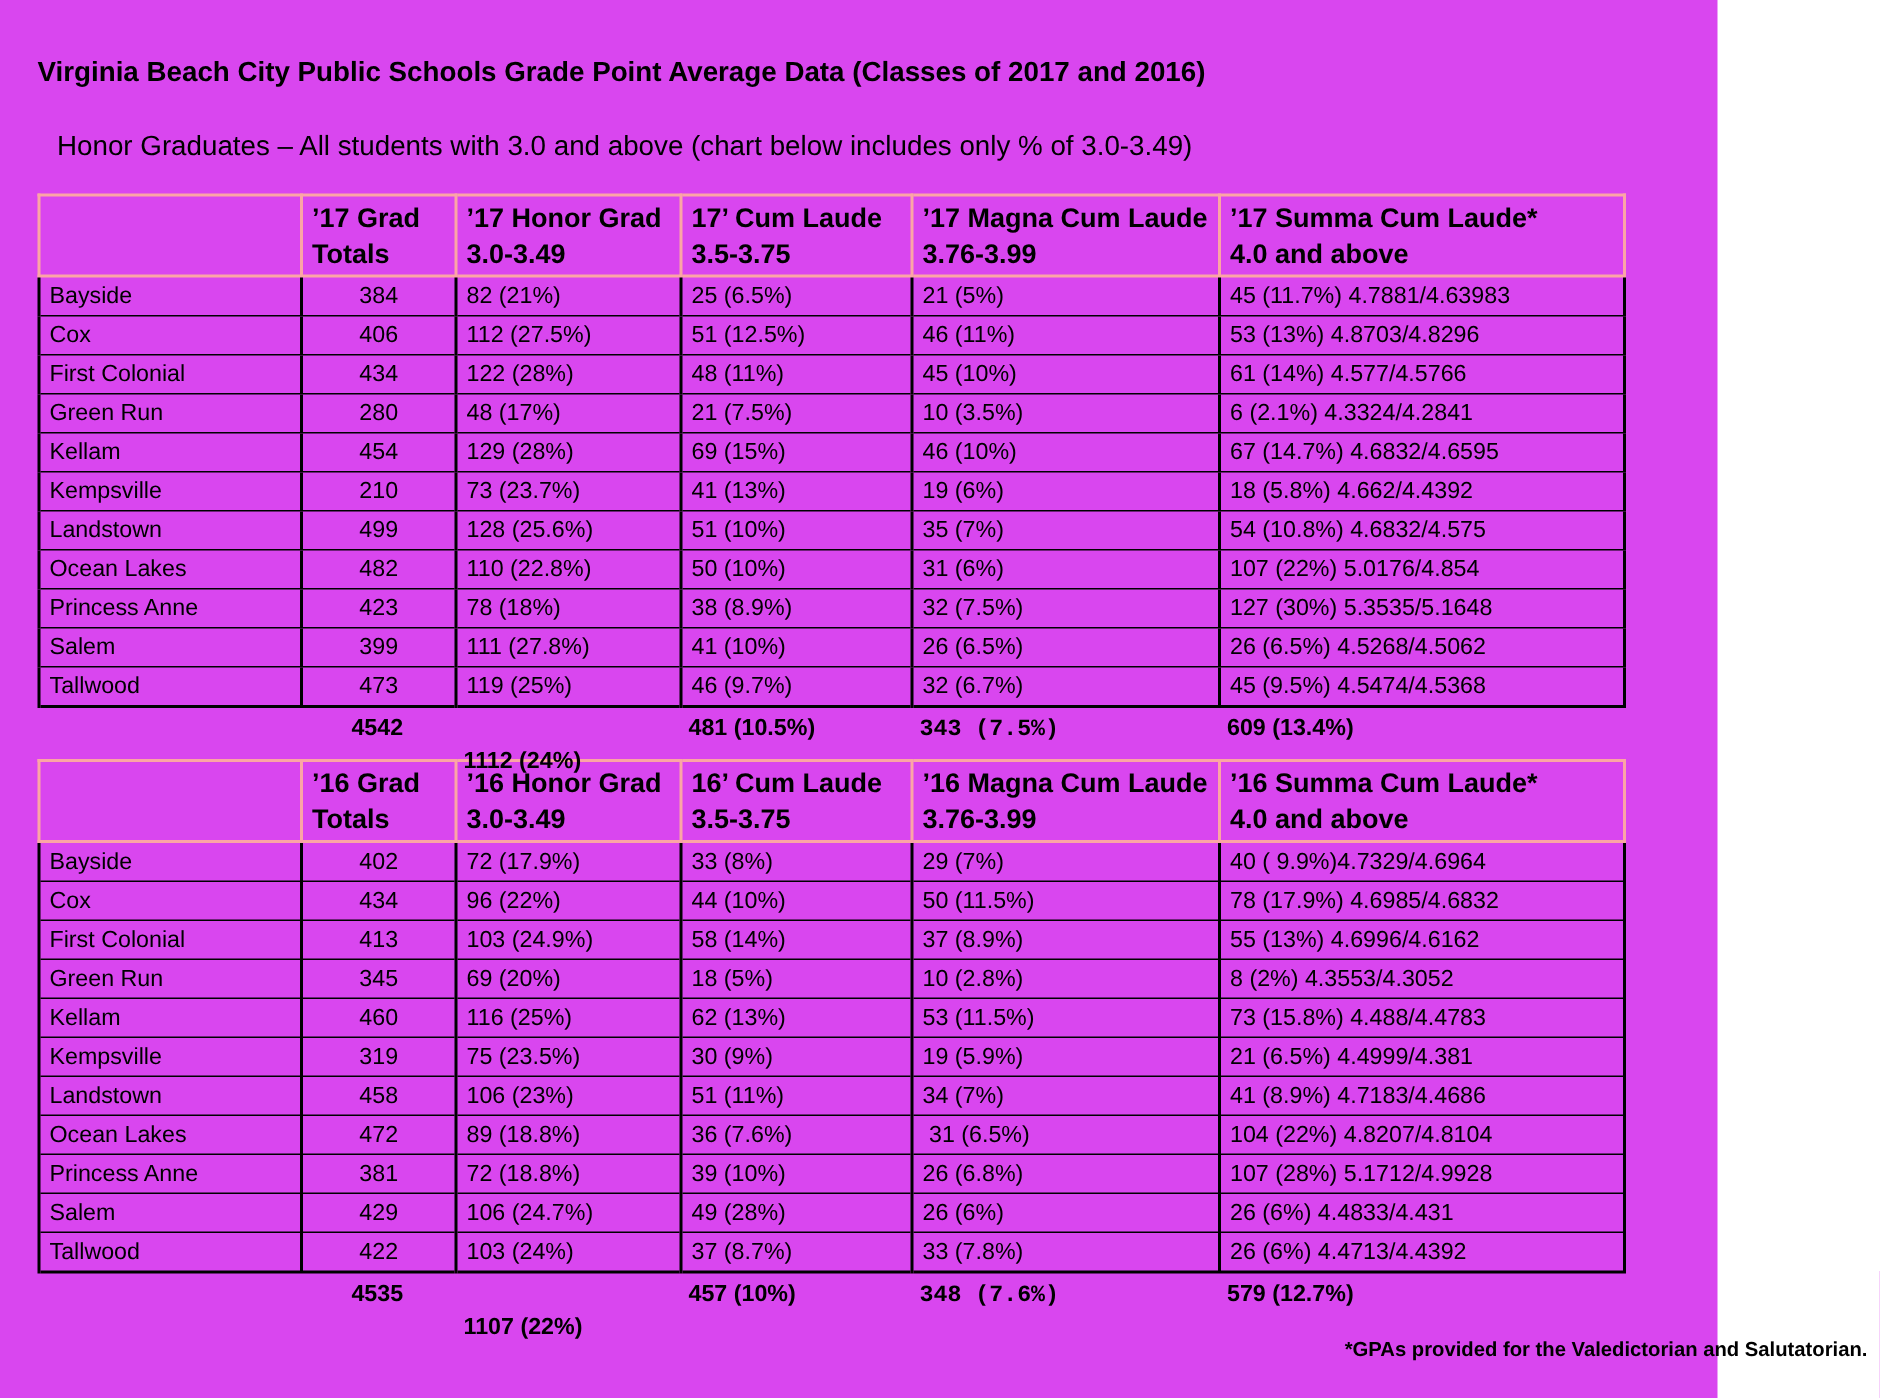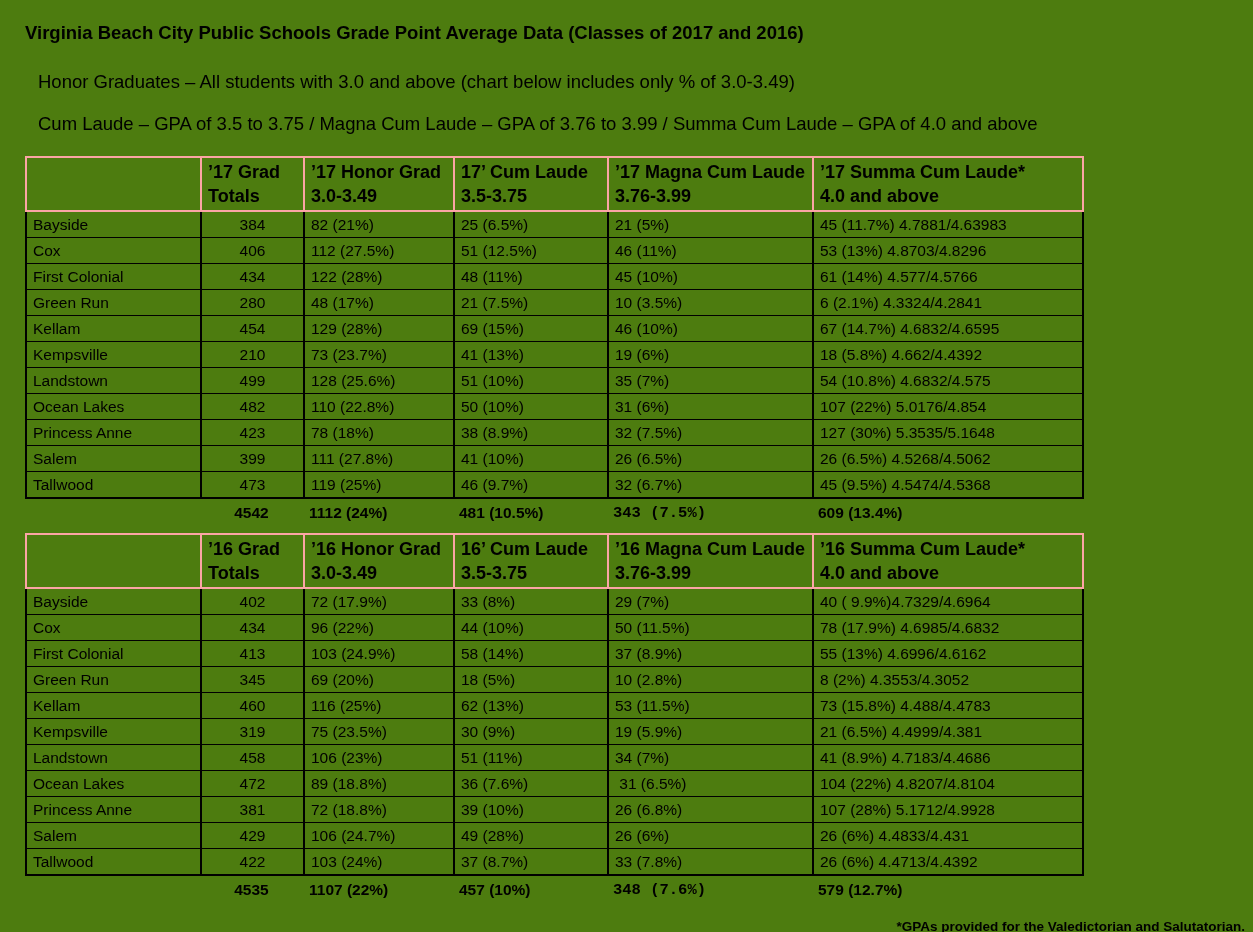--- a/index.html
+++ b/index.html
@@ -9,24 +9,24 @@
   }
   body {
     width: 1253px;
     height: 932px;
     overflow: hidden;
     font-family: "Liberation Sans", sans-serif;
     color: #000000;
   }
   .page {
     box-sizing: border-box;
-    width: 1253px;
+    width: 1145px;
     height: 932px;
-    padding: 22px 0 0 25px;
-    background: #4d7c0f;
+    padding: 37px 0 0 25px;
+    background: #d946ef;
   }
   .doc-title {
     margin: 0;
     font-size: 18.5px;
     font-weight: bold;
     line-height: 21px;
   }
   .subtitle {
     margin: 13px;
     font-size: 18.5px;
@@ -80,21 +80,21 @@
     line-height: 22px;
     justify-content: space-between;
   }
   .totals-row .tcol {
     box-sizing: border-box;
     padding: 0 6px;
     white-space: pre-wrap;
   }
   .totals-row .tcol.col0 { width: 175px; }
   .totals-row .tcol.col1 { width: 103px; text-align: center; }
-  .totals-row .tcol.col2 { width: 150px; }
+  .totals-row .tcol.col2 { width: 150px; margin-top: 22px; }
   .totals-row .tcol.col3 { width: 154px; }
   .totals-row .tcol.col4 { width: 205px; font-family: Liberation Mono, monospace; }
   .totals-row .tcol.col5 { width: 270px; }
   .footnote {
     margin: 14px 0 0 0;
     width: 1220px;
     text-align: right;
     font-size: 13.5px;
     font-weight: bold;
     line-height: 17px;
@@ -107,21 +107,20 @@
   col.c5 { width: 270px; }
 </style>
 </head>
 <body>
 
 <div class="page">
 
   <h1 class="doc-title">Virginia Beach City Public Schools Grade Point Average Data (Classes of 2017 and 2016)</h1>
 
   <p class="subtitle first">Honor Graduates – All students with 3.0 and above (chart below includes only % of 3.0-3.49)</p>
-  <p class="subtitle">Cum Laude – GPA of 3.5 to 3.75 / Magna Cum Laude – GPA of 3.76 to 3.99 / Summa Cum Laude – GPA of 4.0 and above</p>
 
   <section>
     <table class="grades-table">
       <colgroup>
         <col class="c0">
           <col class="c1">
           <col class="c2">
           <col class="c3">
           <col class="c4">
           <col class="c5">

